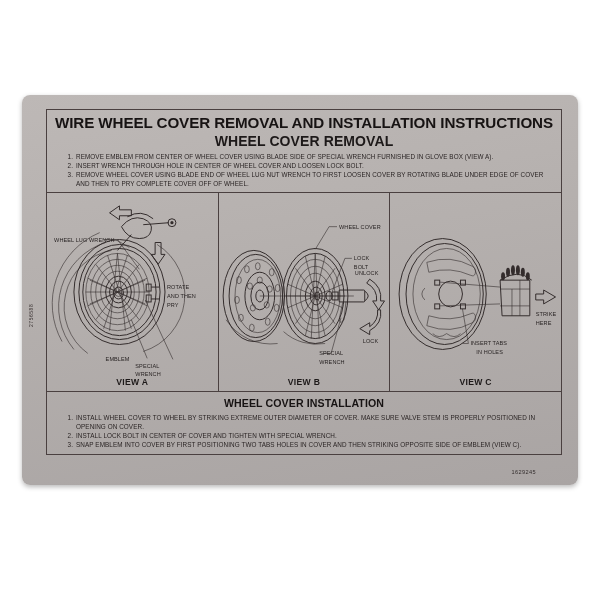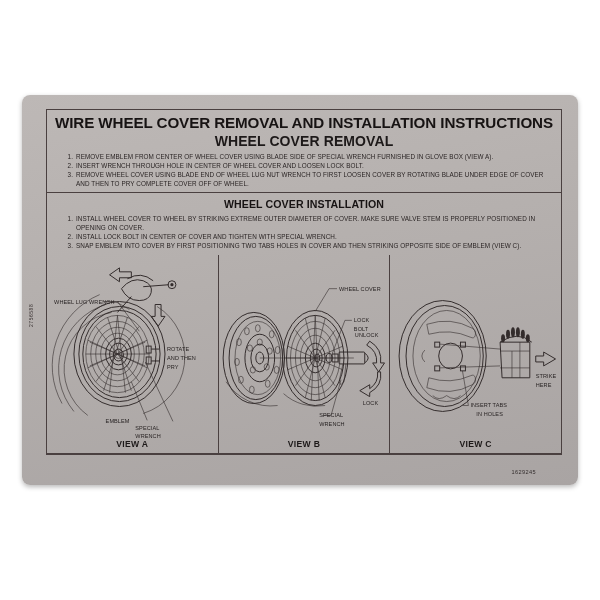--- a/index.html
+++ b/index.html
@@ -161,38 +161,20 @@
           <span class="num">1.</span>
           <span class="txt">REMOVE EMBLEM FROM CENTER OF WHEEL COVER USING BLADE SIDE OF SPECIAL WRENCH FURNISHED IN GLOVE BOX (VIEW A).</span>
         </li>
         <li>
           <span class="num">2.</span>
           <span class="txt">INSERT WRENCH THROUGH HOLE IN CENTER OF WHEEL COVER AND LOOSEN LOCK BOLT.</span>
         </li>
         <li>
           <span class="num">3.</span>
           <span class="txt">REMOVE WHEEL COVER USING BLADE END OF WHEEL LUG NUT WRENCH TO FIRST LOOSEN COVER BY ROTATING BLADE UNDER EDGE OF COVER AND THEN TO PRY COMPLETE COVER OFF OF WHEEL.</span>
-        </li>
-      </ul>
-    </div>
-
-    <div id="install-block">
-      <div id="install-title">WHEEL COVER INSTALLATION</div>
-      <ul class="steps">
-        <li>
-          <span class="num">1.</span>
-          <span class="txt">INSTALL WHEEL COVER TO WHEEL BY STRIKING EXTREME OUTER DIAMETER OF COVER. MAKE SURE VALVE STEM IS PROPERLY POSITIONED IN OPENING ON COVER.</span>
-        </li>
-        <li>
-          <span class="num">2.</span>
-          <span class="txt">INSTALL LOCK BOLT IN CENTER OF COVER AND TIGHTEN WITH SPECIAL WRENCH.</span>
-        </li>
-        <li>
-          <span class="num">3.</span>
-          <span class="txt">SNAP EMBLEM INTO COVER BY FIRST POSITIONING TWO TABS HOLES IN COVER AND THEN STRIKING OPPOSITE SIDE OF EMBLEM (VIEW C).</span>
         </li>
       </ul>
     </div>
 
     <div id="views-row">
 
       <div class="view-panel">
         <svg viewBox="0 0 170 200" preserveAspectRatio="xMidYMid meet">
           <g>
 
@@ -422,14 +404,32 @@
           <text class="lbl" x="146" y="124">STRIKE</text>
           <text class="lbl" x="146" y="133">HERE</text>
           <text class="lbl" x="80" y="154">INSERT TABS</text>
           <text class="lbl" x="86" y="163">IN HOLES</text>
         </svg>
         <div class="view-caption">VIEW C</div>
       </div>
 
     </div>
 
+    <div id="install-block">
+      <div id="install-title">WHEEL COVER INSTALLATION</div>
+      <ul class="steps">
+        <li>
+          <span class="num">1.</span>
+          <span class="txt">INSTALL WHEEL COVER TO WHEEL BY STRIKING EXTREME OUTER DIAMETER OF COVER. MAKE SURE VALVE STEM IS PROPERLY POSITIONED IN OPENING ON COVER.</span>
+        </li>
+        <li>
+          <span class="num">2.</span>
+          <span class="txt">INSTALL LOCK BOLT IN CENTER OF COVER AND TIGHTEN WITH SPECIAL WRENCH.</span>
+        </li>
+        <li>
+          <span class="num">3.</span>
+          <span class="txt">SNAP EMBLEM INTO COVER BY FIRST POSITIONING TWO TABS HOLES IN COVER AND THEN STRIKING OPPOSITE SIDE OF EMBLEM (VIEW C).</span>
+        </li>
+      </ul>
+    </div>
+
   </div>
 </div>
 
 </body></html>

